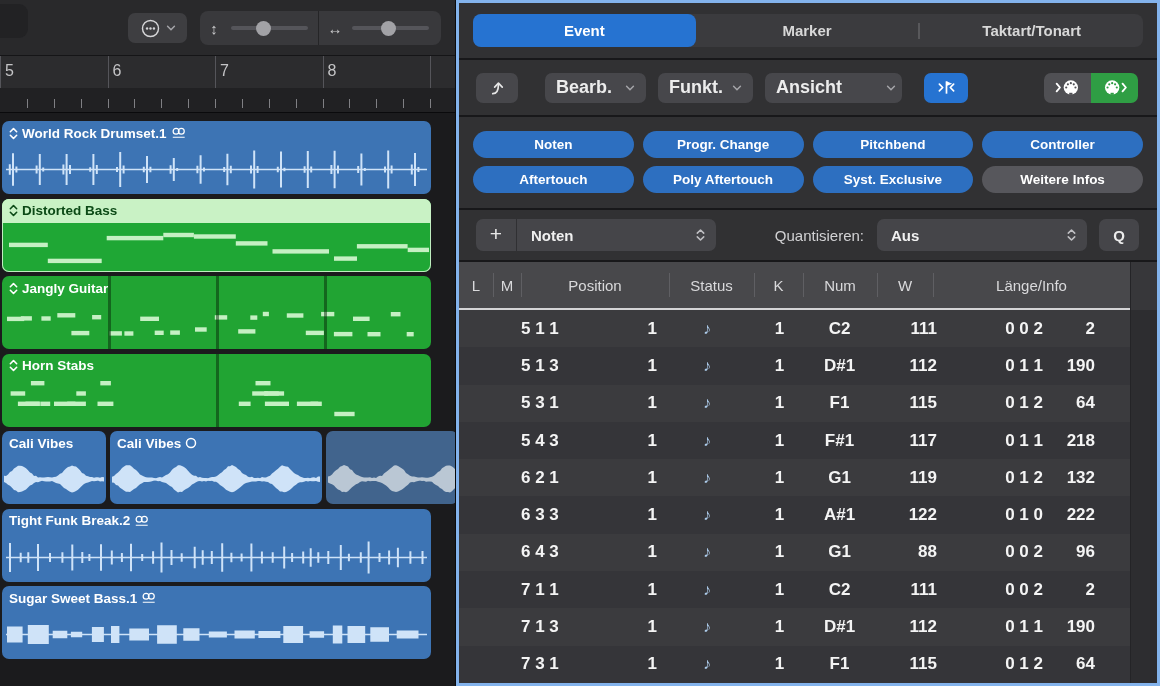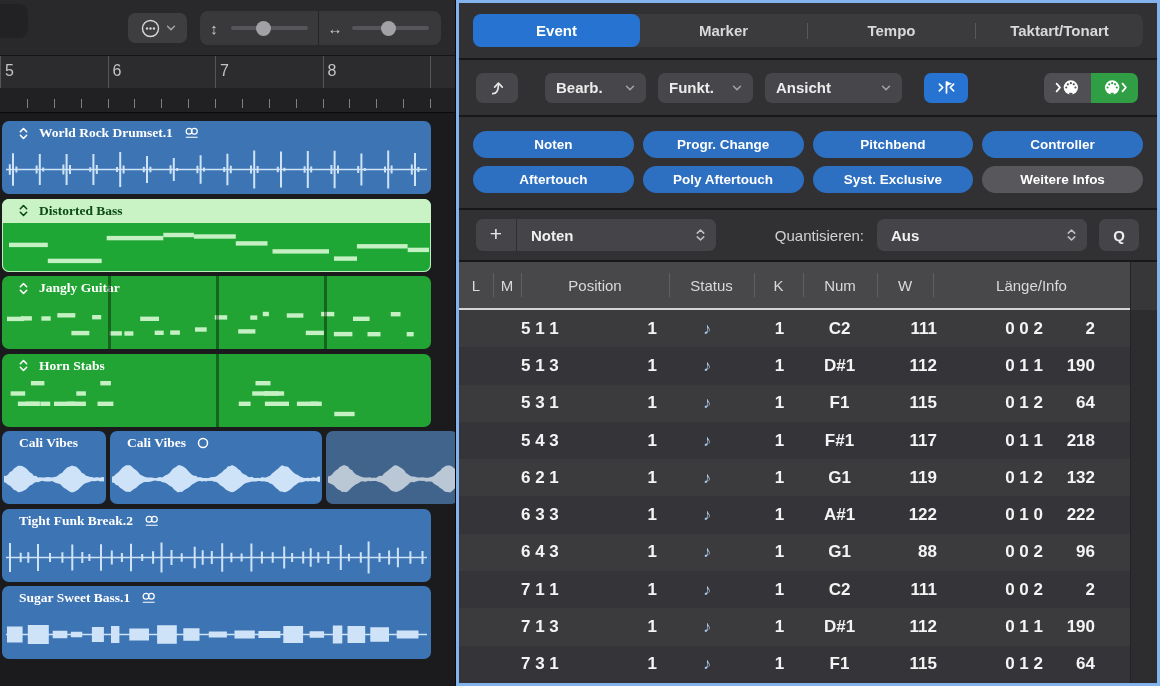--- a/index.html
+++ b/index.html
@@ -26,21 +26,21 @@
   .ruler .bline{position:absolute;top:0;bottom:0;width:1px;background:#55555a;}
   .ticks{position:relative;height:25px;background:#212123;border-bottom:1px solid #0a0a0c;}
   .ticks .tick{position:absolute;bottom:4px;width:1px;height:9px;background:#808084;}
   .lanes{position:relative;height:calc(100% - 114px);background:#1b1b1d;overflow:hidden;}
 
   .region{position:absolute;height:73px;border-radius:7px;overflow:hidden;}
   .region.blue{background:var(--region-blue,#3d74b4);}
   .region.green{background:var(--region-green,#21a433);}
   .region.selected{background:#1fa735;box-shadow:0 0 0 1px #bfeec0 inset;}
   .region.faded{filter:brightness(.88) saturate(.72);}
-  .band{position:relative;height:24px;display:flex;align-items:center;gap:11px;padding:0 17px;color:#fff;z-index:2;font-family:Liberation Serif, serif;}
+  .band{position:relative;height:24px;display:flex;align-items:center;gap:4px;padding:0 7px;color:#fff;z-index:2;}
   .region.selected .band{background:var(--selected-header,#c9f2c5);color:#0c4a16;border-radius:6px 6px 0 0;}
   .rname{font-size:13.5px;font-weight:700;white-space:nowrap;}
   .badge{display:flex;align-items:center;}
   .pat{position:absolute;left:2px;top:24px;z-index:1;}
   .rdiv{position:absolute;top:0;bottom:0;width:3px;background:rgba(8,40,10,.5);z-index:3;}
 
   
   .eventlist{position:absolute;left:456px;top:0;width:704px;height:100%;border:3px solid var(--focus-ring,#83b3ec);
     background:#313133;display:flex;flex-direction:column;}
   .sep{height:2px;background:#18181a;flex:none;}
@@ -48,21 +48,21 @@
   .tabsin{flex:1;display:flex;height:33px;background:#3b3b3e;border-radius:8px;align-items:center;}
   .tab{flex:1;height:100%;display:flex;align-items:center;justify-content:center;font-size:15px;font-weight:700;
     color:#d8d8d8;border-radius:8px;}
   .tab.active{background:var(--accent,#2673d1);color:#fff;}
   .tabsep{width:1px;height:16px;background:#58585b;flex:none;}
 
   .etb{height:55px;flex:none;display:flex;align-items:center;padding:0 19px 0 17px;gap:12px;}
   .btn{border:none;background:#47474b;color:#ececec;border-radius:7px;height:30px;display:flex;align-items:center;
     justify-content:center;font-family:inherit;padding:0;}
   .sq{width:42px;flex:none;margin-right:15px;}
-  .menu{padding:0 11px;gap:8px;font-size:15px;font-weight:700;flex:none;justify-content:space-between;}
+  .menu{padding:0 11px;gap:8px;font-size:18px;font-weight:700;flex:none;justify-content:space-between;}
   .w1{width:101px;}.w2{width:95px;}.w3{width:137px;gap:44px;}
   .accent{background:var(--accent,#2673d1);width:44px;margin-left:10px;margin-right:0;}
   .midigrp{margin-left:auto;display:flex;border-radius:7px;overflow:hidden;height:30px;flex:none;}
   .midibtn{border:none;width:47px;display:flex;align-items:center;justify-content:center;padding:0;}
   .midibtn.in{background:#505054;}
   .midibtn.out{background:var(--midi-green,#2f9e44);}
 
   .filters{height:91px;flex:none;display:grid;grid-template-columns:repeat(4,1fr);column-gap:9px;row-gap:8px;
     padding:14px 14px 16px;}
   .filter{border:none;border-radius:14px;font-size:13.5px;font-weight:700;color:#fff;background:var(--filter-blue,#2d6fc0);
@@ -354,23 +354,20 @@
   <section class="eventlist">
     <div class="tabs">
       <div class="tabsin" id="tabs">
           <div class="tab active">
             <span>Event</span>
           </div>
           <div class="tab">
             <span>Marker</span>
           </div>
           <i class="tabsep"></i>
-          <div class="tab">
-            <span>Tempo</span>
-          </div>
           <i class="tabsep"></i>
           <div class="tab">
             <span>Taktart/Tonart</span>
           </div>
         </div>
     </div>
     <div class="sep"></div>
 
     <div class="etb">
       <button class="btn sq">

